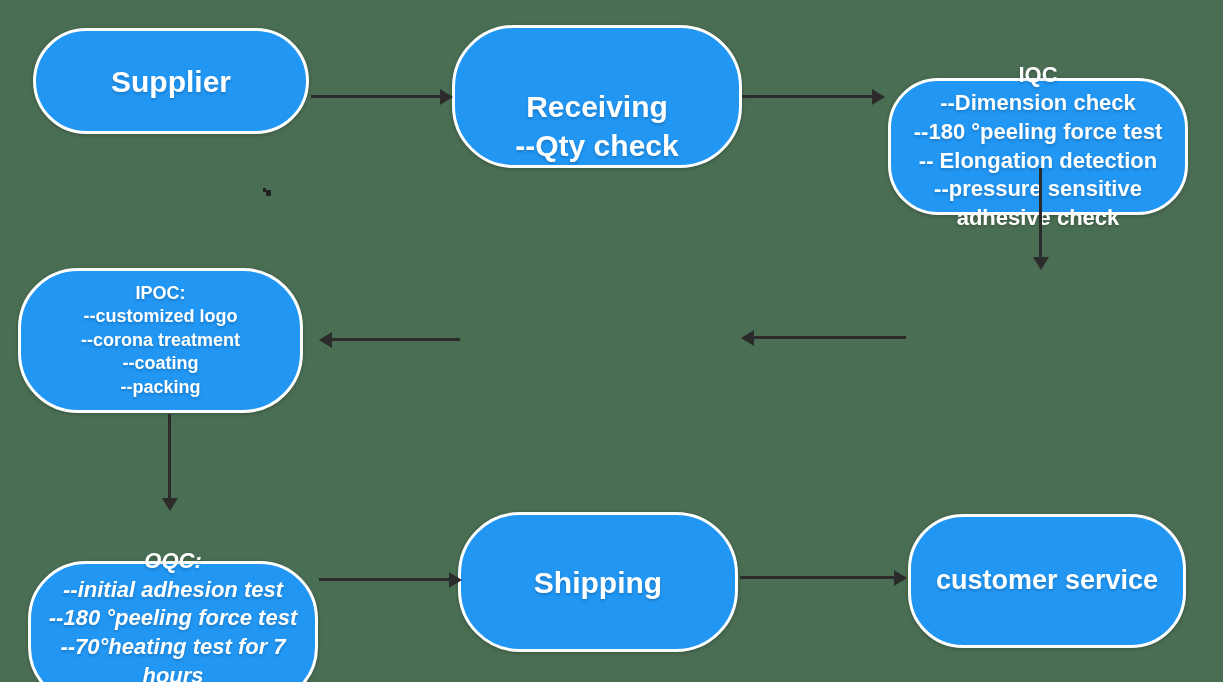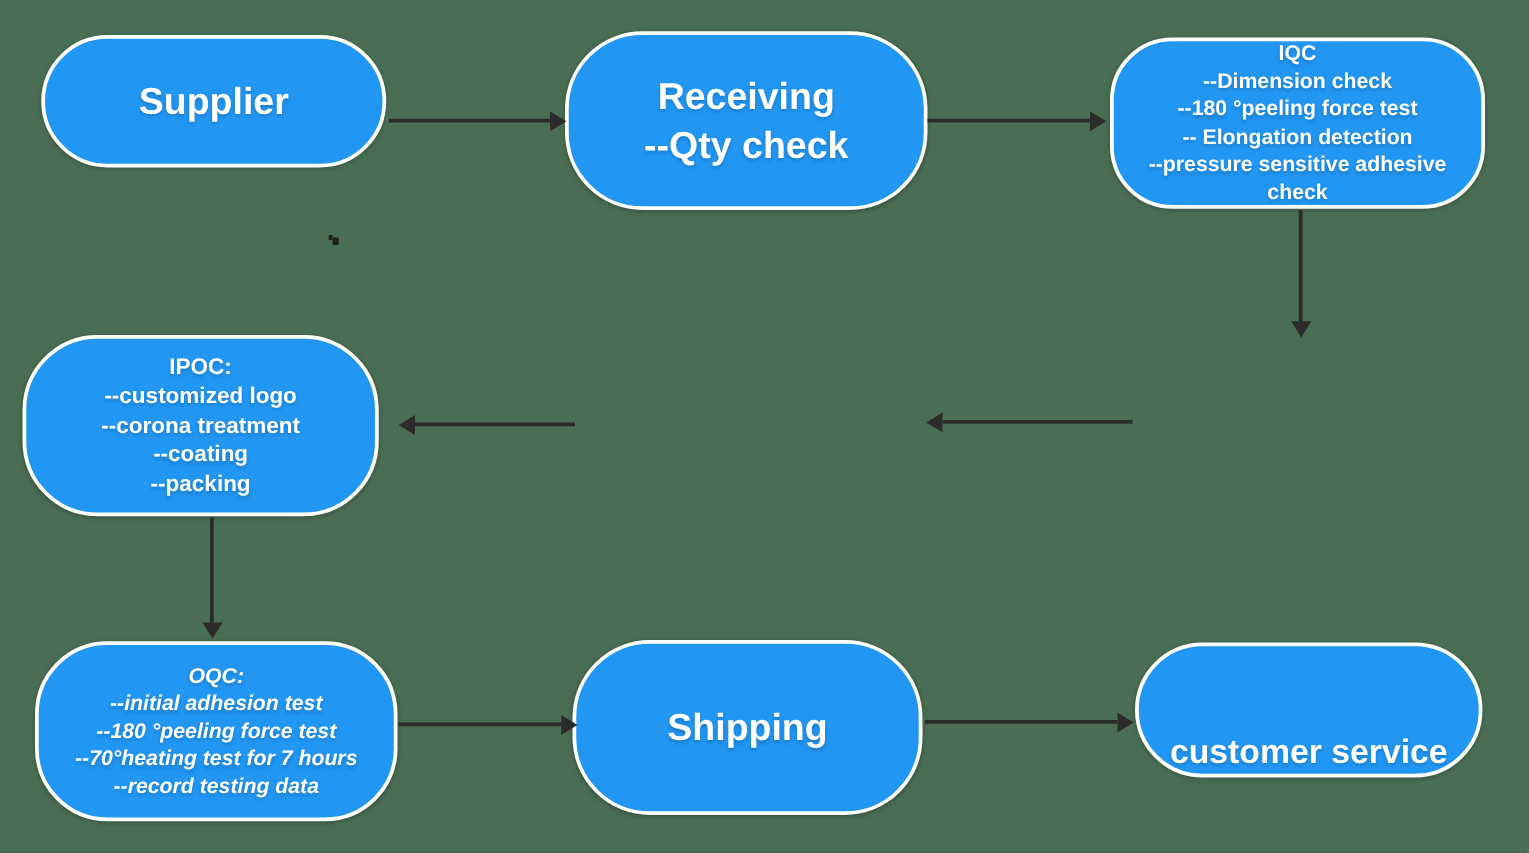--- a/index.html
+++ b/index.html
@@ -17,33 +17,33 @@
     border:3px solid var(--border);
     box-shadow:0 1px 4px rgba(0,0,0,0.25);
     display:flex; align-items:center; justify-content:center;
     text-align:center; color:var(--text); font-weight:bold;
   }
   .node .node-label{
     white-space:pre-line; width:100%;
     text-shadow:0 2px 3px rgba(0,0,0,0.18);
   }
   .big{font-size:30px; line-height:1.3;}
-  .small{font-size:17px; line-height:1.3;}
+  .small{font-size:22px; line-height:1.3;margin-top:48px;}
   .smaller{font-size:18px; line-height:1.3;}
 
   
   #n-supplier  {left:33px;  top:28px;  width:276px; height:106px; border-radius:62px;}
-  #n-receiving {left:452px; top:25px;  width:290px; height:143px; border-radius:62px;}
+  #n-receiving {left:452px; top:25px;  width:290px; height:143px; border-radius:62px;align-items:flex-end;}
   #n-iqc       {left:888px; top:30px;  width:300px; height:137px; border-radius:50px; padding:0 5px;}
   #n-ipoc      {left:18px;  top:268px; width:285px; height:145px; border-radius:60px;}
   #n-production{left:458px; top:271px; width:280px; height:138px; border-radius:62px;}
   #n-storeroom {left:905px; top:271px; width:277px; height:137px; border-radius:55px;}
   #n-oqc       {left:28px;  top:513px; width:290px; height:144px; border-radius:58px; padding:0 4px;font-style:italic;}
   #n-shipping  {left:458px; top:512px; width:280px; height:140px; border-radius:62px;}
-  #n-customer  {left:908px; top:514px; width:278px; height:108px; border-radius:55px; font-size:27px;align-items:flex-end;}
+  #n-customer  {left:908px; top:514px; width:278px; height:134px; border-radius:55px; font-size:27px;}
 
   
   .arrow{position:absolute; background:var(--arrow);}
   .arrow.h{height:3px;}
   .arrow.v{width:3px;}
   .head{position:absolute; width:0; height:0;}
   .head.right{right:-13px; top:50%; transform:translateY(-50%);
     border-top:8px solid transparent; border-bottom:8px solid transparent; border-left:13px solid var(--arrow);}
   .head.left{left:-13px; top:50%; transform:translateY(-50%);
     border-top:8px solid transparent; border-bottom:8px solid transparent; border-right:13px solid var(--arrow);}

